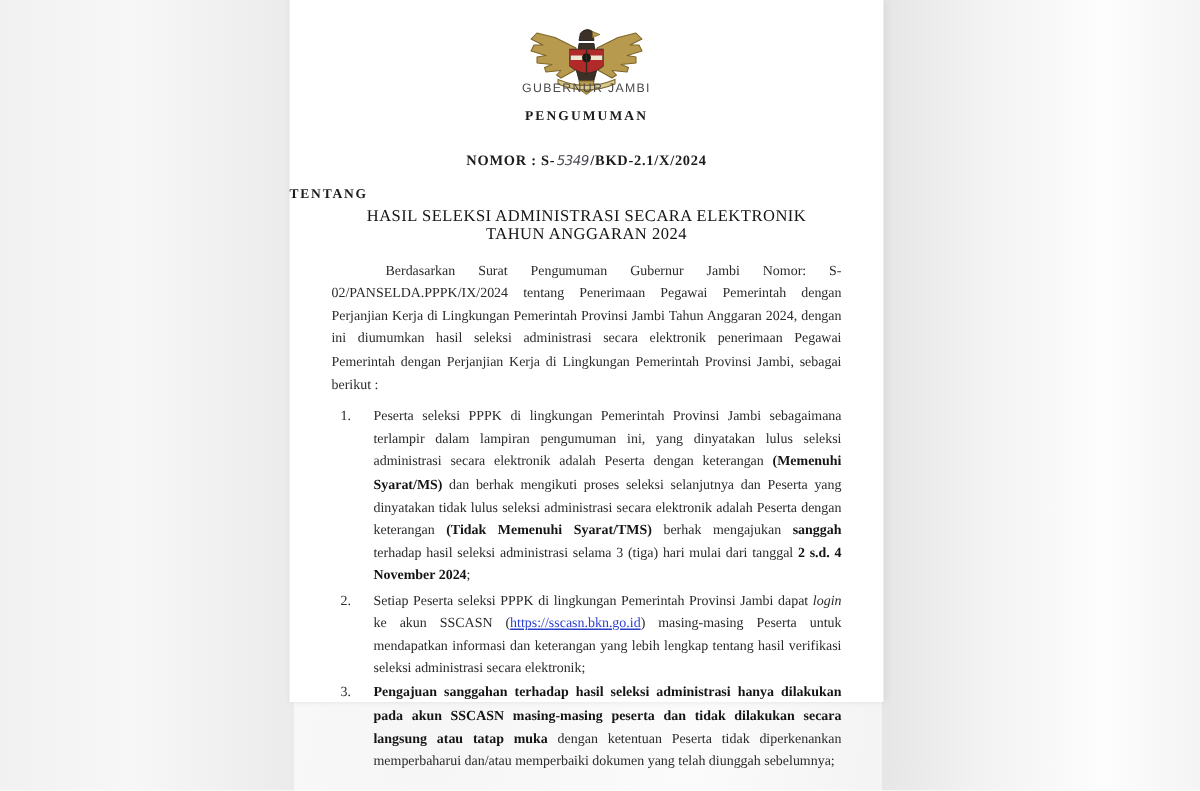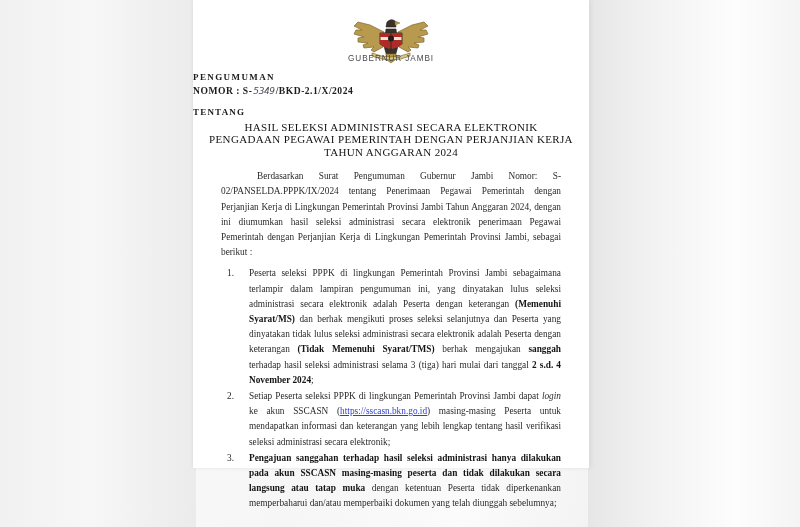--- a/index.html
+++ b/index.html
@@ -70,33 +70,34 @@
   
   .org-line {
     text-align: center;
     font-family: "Liberation Sans", sans-serif;
     font-size: 8.2px;
     letter-spacing: 0.9px;
     color: #4a4a4a;
     margin-top: 2px;
   }
   .pengumuman-line {
+    text-align: center;
     font-weight: bold;
     font-size: 9px;
     letter-spacing: 1.4px;
     color: #1c1c1c;
     margin-top: 9px;
   }
   .nomor-line {
-    text-align: left;
+    text-align: center;
     font-weight: bold;
     font-size: 9.6px;
     letter-spacing: 0.5px;
     color: #1c1c1c;
-    margin-top: 3px;
+    margin-top: 20px;
     white-space: nowrap;
   }
   .handwritten-number {
     font-family: "DejaVu Sans", sans-serif;
     font-weight: normal;
     font-size: 9px;
     color: #2a2a35;
     font-style: italic;
     letter-spacing: -0.4px;
     opacity: 0.85;
@@ -206,21 +207,20 @@
       <div class="org-line">GUBERNUR JAMBI</div>
 
       <div class="pengumuman-line">PENGUMUMAN</div>
 
       <div class="nomor-line"><span>NOMOR : S-</span><span class="handwritten-number">5349</span><span>/BKD-2.1/X/2024</span></div>
 
       <div class="tentang-line">TENTANG</div>
 
       <div class="title-block">
         <div class="title-line">HASIL SELEKSI ADMINISTRASI SECARA ELEKTRONIK</div>
-        <div class="title-line">PENGADAAN PEGAWAI PEMERINTAH DENGAN PERJANJIAN KERJA</div>
         <div class="title-line">TAHUN ANGGARAN 2024</div>
       </div>
 
       <div class="body-region">
 
         <p class="para">Berdasarkan Surat Pengumuman Gubernur Jambi Nomor: S-02/PANSELDA.PPPK/IX/2024 tentang Penerimaan Pegawai Pemerintah dengan Perjanjian Kerja di Lingkungan Pemerintah Provinsi Jambi Tahun Anggaran 2024, dengan ini diumumkan hasil seleksi administrasi secara elektronik penerimaan Pegawai Pemerintah dengan Perjanjian Kerja di Lingkungan Pemerintah Provinsi Jambi, sebagai berikut :</p>
 
         <ol class="items">
 
           <li>

